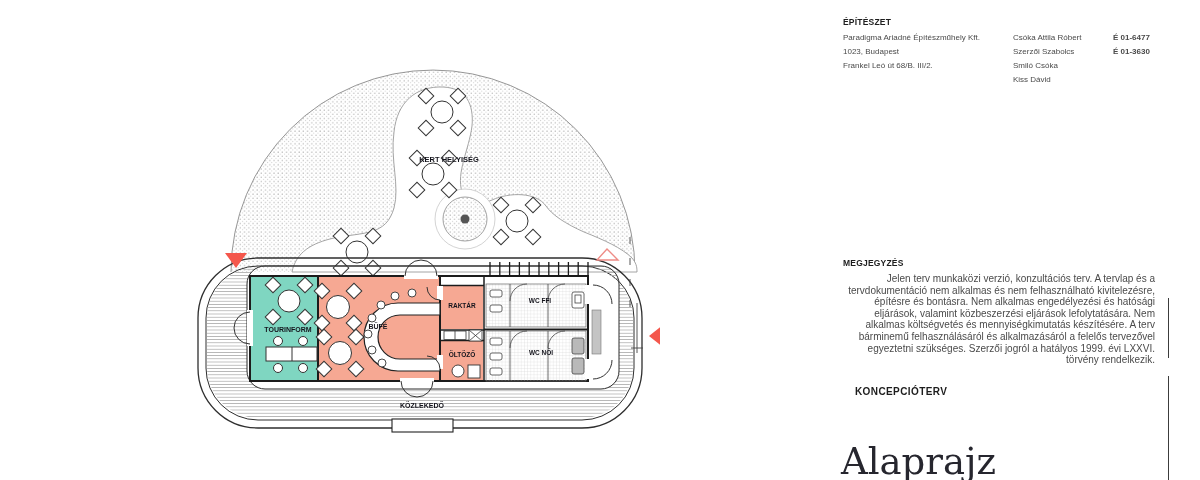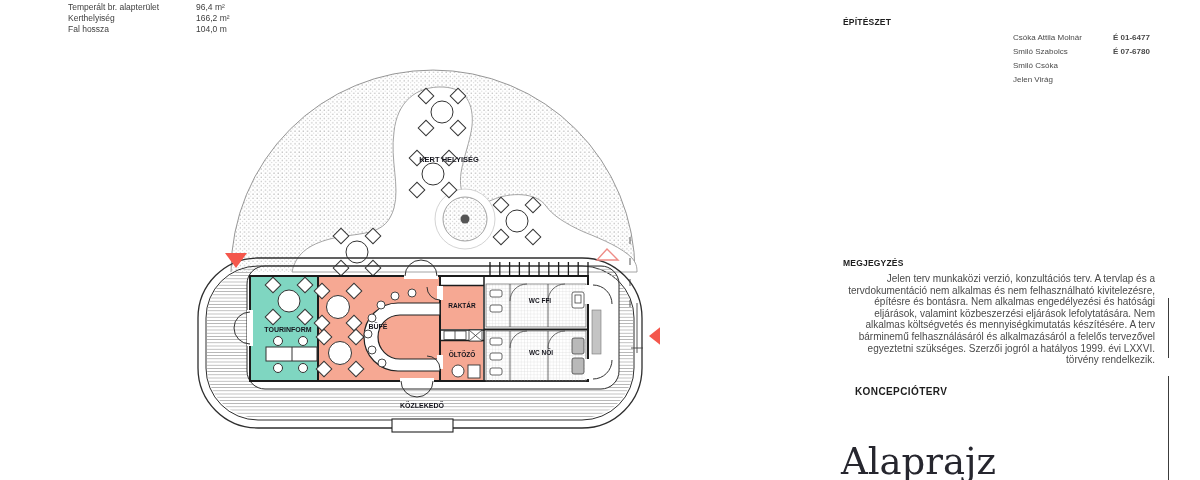--- a/index.html
+++ b/index.html
@@ -18,48 +18,39 @@
   
   .vline{position:absolute;width:1px;background:#3c3c3c;}
   
   #plan{position:absolute;left:190px;top:52px;}
   svg text{font-family:"Liberation Sans",sans-serif;font-weight:bold;fill:#14141c;}
 </style>
 </head>
 <body>
 <div id="canvas">
 
-  <div class="stats">
-    <div class="row">
-      <span class="lbl">Temperált br. alapterület</span>
-      <span class="val">96,4 m²</span>
-    </div>
-    <div class="row">
-      <span class="lbl">Kerthelyiség</span>
-      <span class="val">166,2 m²</span>
-    </div>
-    <div class="row">
-      <span class="lbl">Fal hossza</span>
-      <span class="val">104,0 m</span>
-    </div>
+
+  <div class="tb-head" style="left:843px;top:17px;">ÉPÍTÉSZET</div>
+
+  <div class="tb-col" style="left:843px;top:31px;">
+    <div>Paradigma Ariadné Építészműhely Kft.</div>
+    <div>1023, Budapest</div>
+    <div>Frankel Leó út 68/B. III/2.</div>
   </div>
 
-  <div class="tb-head" style="left:843px;top:17px;">ÉPÍTÉSZET</div>
-
-
   <div class="tb-col" style="left:1013px;top:31px;">
-    <div>Csóka Attila Molnár</div>
-    <div>Smiló Szabolcs</div>
+    <div>Csóka Attila Róbert</div>
+    <div>Szerzői Szabolcs</div>
     <div>Smiló Csóka</div>
-    <div>Jelen Virág</div>
+    <div>Kiss Dávid</div>
   </div>
 
   <div class="tb-col" style="left:1113px;top:31px;font-weight:bold;">
     <div>É 01-6477</div>
-    <div>É 07-6780</div>
+    <div>É 01-3630</div>
   </div>
 
   <div class="tb-head" style="left:843px;top:258px;">MEGJEGYZÉS</div>
   <div class="notes-body">Jelen terv munkaközi verzió, konzultációs terv. A tervlap és a tervdokumentáció nem alkalmas és nem felhasználható kivitelezésre, építésre és bontásra. Nem alkalmas engedélyezési és hatósági eljárások, valamint közbeszerzési eljárások lefolytatására. Nem alkalmas költségvetés és mennyiségkimutatás készítésére. A terv bárminemű felhasználásáról és alkalmazásáról a felelős tervezővel egyeztetni szükséges. Szerzői jogról a hatályos 1999. évi LXXVI. törvény rendelkezik.</div>
 
   <div class="phase">KONCEPCIÓTERV</div>
   <div class="drawing-title">Alaprajz</div>
 
   <div class="vline" style="left:1168px;top:298px;height:60px;"></div>
   <div class="vline" style="left:1168px;top:376px;height:104px;"></div>

